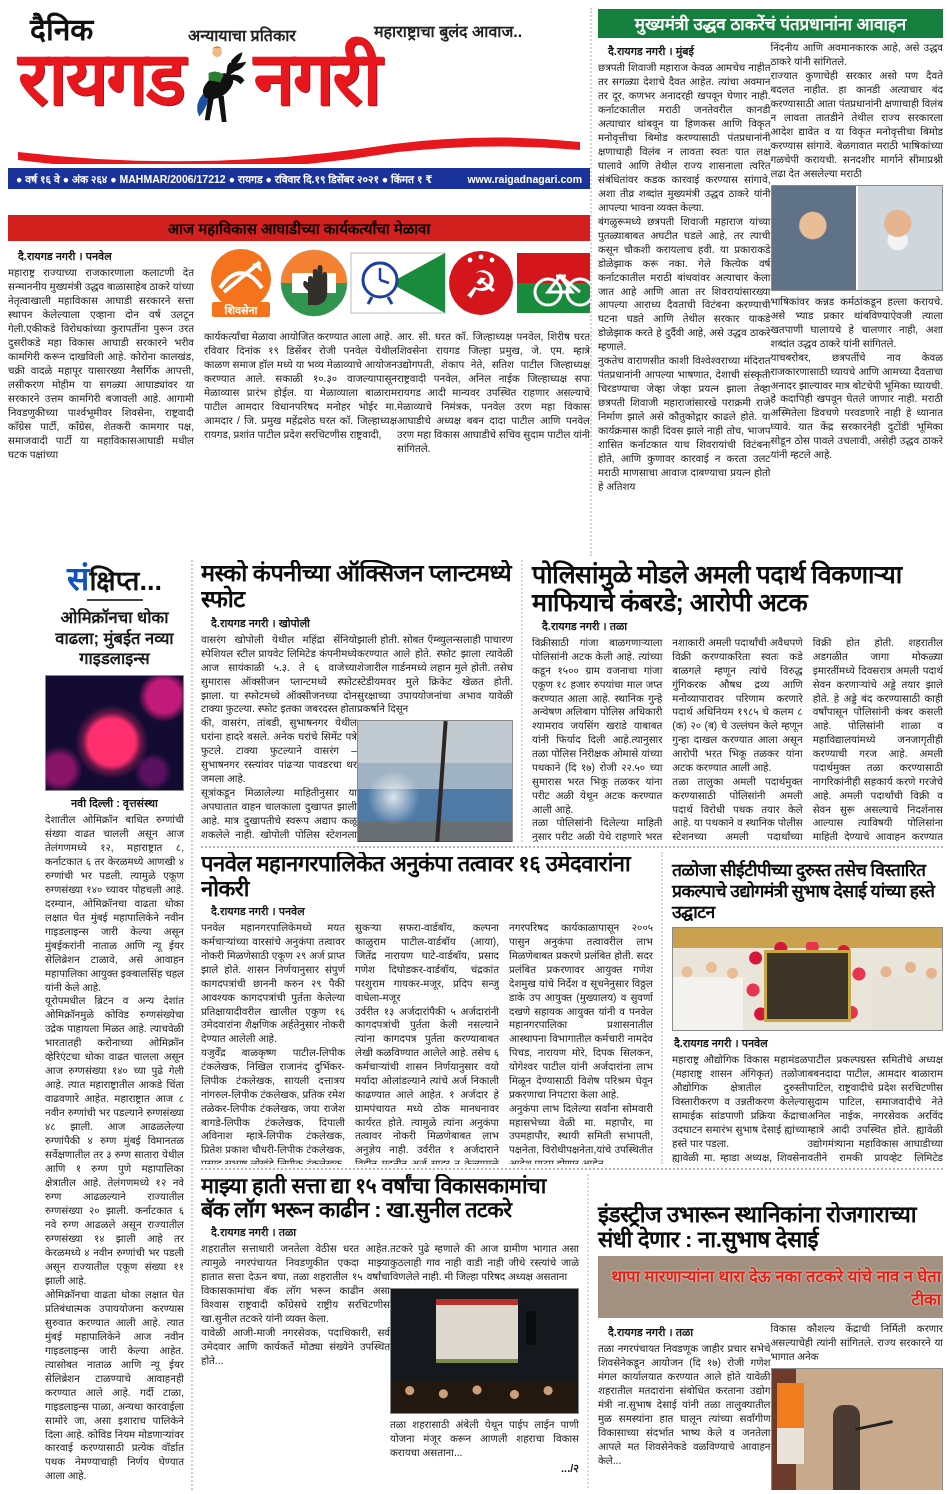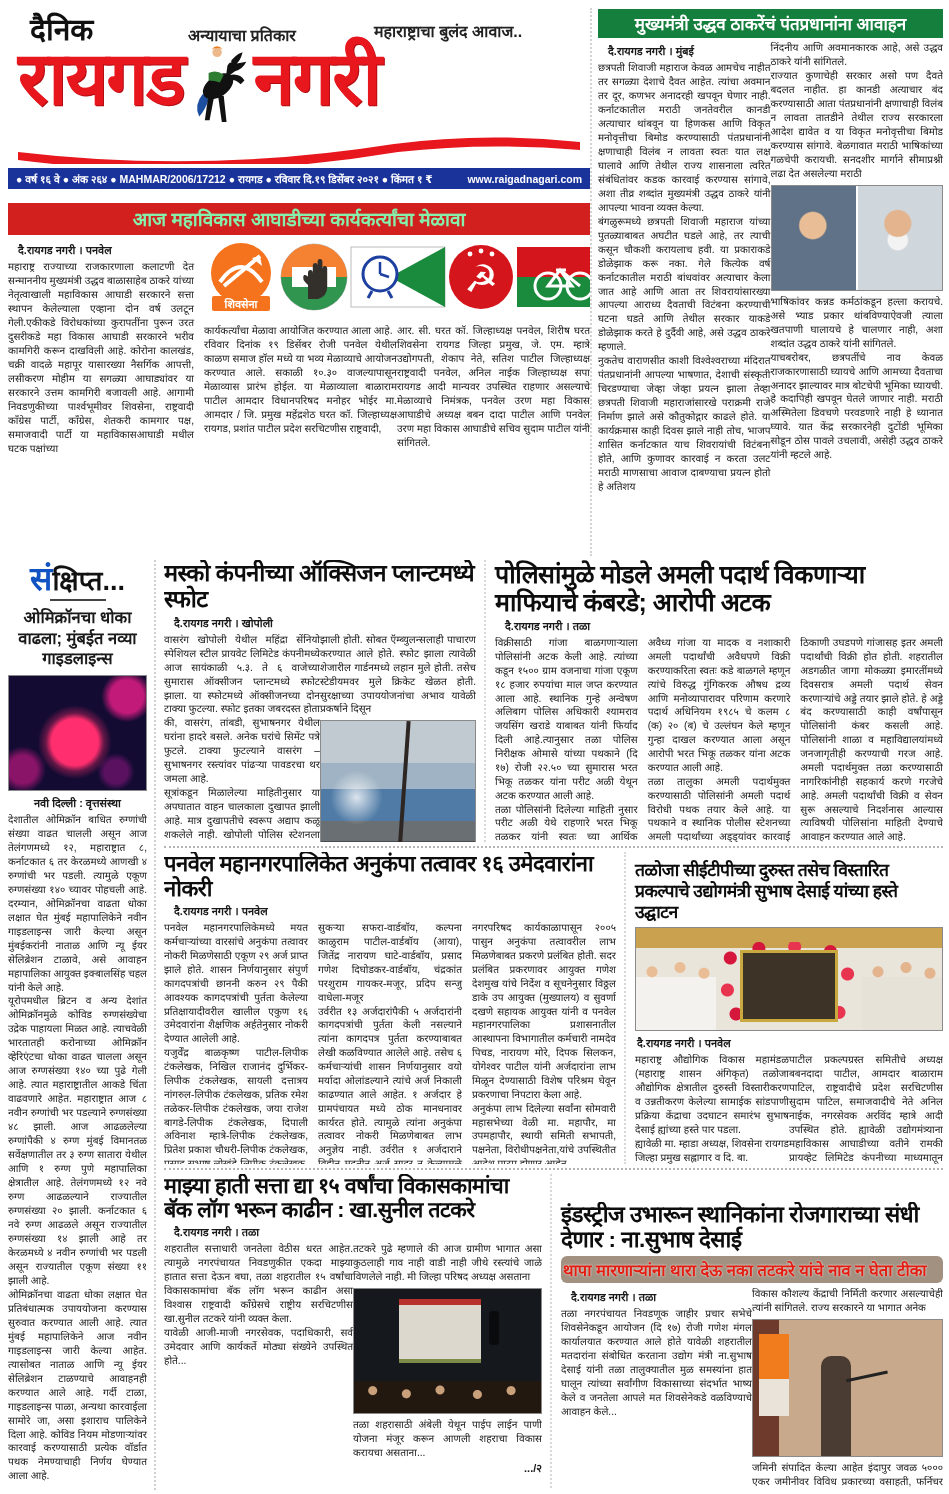--- a/index.html
+++ b/index.html
@@ -35,30 +35,30 @@
   .decor{position:absolute;}
   
   .vdiv{position:absolute;left:590px;top:8px;width:0;height:548px;border-left:2px dotted #d2d2d2;}
   .art-topright{position:absolute;left:598px;top:4px;width:345px;height:552px;overflow:hidden;}
   .art-topright h1{font-size:30px;}
   .navybar{background:#15803d;color:#fff;font-size:17px;font-weight:800;text-align:center;
            padding:3px 4px;margin:5px 0 3px 0;}
   
   .art-lead{position:absolute;left:8px;top:196px;width:582px;height:360px;overflow:hidden;}
   .art-lead h1{font-size:41px;line-height:1.08;letter-spacing:-1px;}
-  .redbanner{background:#d1201d;color:#86efac;font-size:19px;font-weight:800;text-align:center;
-             padding:3px 0;margin:7px 0 5px 0;}
+  .redbanner{background:#d1201d;color:#000000;font-size:15px;font-weight:800;text-align:center;
+             padding:3px 0;margin:19px 0 5px 0;}
   .lead-body{display:flex;gap:10px;}
   .lead-c1{width:186px;flex:none;}
   .lead-right{flex:1;min-width:0;}
   .symbols{display:flex;align-items:center;justify-content:space-between;height:78px;margin-bottom:6px;}
   .sym{flex:none;}
   
   .lower{position:absolute;left:8px;top:560px;width:935px;height:930px;display:flex;overflow:hidden;}
-  .aside{width:148px;flex:none;border-right:2px dotted #cfcfcf;padding-right:7px;box-sizing:border-box;}
+  .aside{width:148px;flex:none;border-right:2px dotted #cfcfcf;padding-right:7px;box-sizing:border-box;margin-left:37px;}
   .mainlow{flex:1;min-width:0;padding-left:8px;}
   .brief-head{text-align:center;font-weight:900;margin-top:2px;line-height:1;}
   .brief-head .b{color:#1253c4;font-size:33px;}
   .brief-head .k{color:#111;font-size:27px;}
   .brief-rule{width:56px;border-top:2px solid #444;margin:4px auto;}
   .brief-item-hl{font-size:16.5px;font-weight:800;text-align:center;line-height:1.25;margin:6px 0;}
   .brief-by{font-weight:800;font-size:11px;text-align:center;margin:3px 0;}
   .secA,.secB,.secC{display:flex;}
   .secA{height:282px;}
   .secB{height:312px;}
@@ -69,22 +69,22 @@
   .art-drugs h2{font-size:25px;}
   .mc3{column-count:3;column-gap:10px;font-size:10.2px;line-height:1.36;text-align:justify;white-space:pre-line;}
   .art-jobs{width:462px;flex:none;border-right:2px dotted #d8d8d8;padding-right:8px;box-sizing:border-box;overflow:hidden;}
   .art-jobs h2{font-size:22px;}
   .art-cetp{flex:1;min-width:0;padding-left:9px;overflow:hidden;}
   .art-cetp h2{font-size:17.5px;line-height:1.2;margin-top:8px;}
   .art-tat{width:388px;flex:none;border-right:2px dotted #d8d8d8;padding-right:8px;box-sizing:border-box;overflow:hidden;}
   .art-tat h2{font-size:21.5px;}
   .art-des{flex:1;min-width:0;padding-left:9px;overflow:hidden;margin-top:28px;}
   .art-des h2{font-size:22.5px;}
-  .brownbar{background:#a29180;color:#e21d12;font-weight:800;font-size:16.5px;text-align:left;
-            padding:2px 2px;margin:4px 0;text-shadow:0 0 2px #fff;border-radius:6px;}
+  .brownbar{background:#a29180;color:#e21d12;font-weight:800;font-size:16.5px;text-align:right;
+            padding:8px 2px;margin:4px 0;text-shadow:0 0 2px #fff;}
   .cont{font-weight:800;font-size:11px;text-align:right;}
   
   .ph-leaders{height:106px;background:
       radial-gradient(circle at 24% 38%, #e9bd95 0 9%, transparent 10%),
       radial-gradient(circle at 74% 36%, #e3b48d 0 9%, transparent 10%),
       radial-gradient(circle at 74% 52%, #f3f3f3 0 7%, transparent 8%),
       linear-gradient(90deg,#5f7287 0 49.6%, #fff 49.6% 50.4%, #cfd6dc 50.4% 100%);}
   .ph-virus{height:116px;background:
       radial-gradient(circle at 48% 58%, #ff2e6e 0 24%, rgba(255,46,110,.35) 30%, transparent 38%),
       radial-gradient(circle at 86% 18%, #c21a78 0 11%, transparent 17%),

